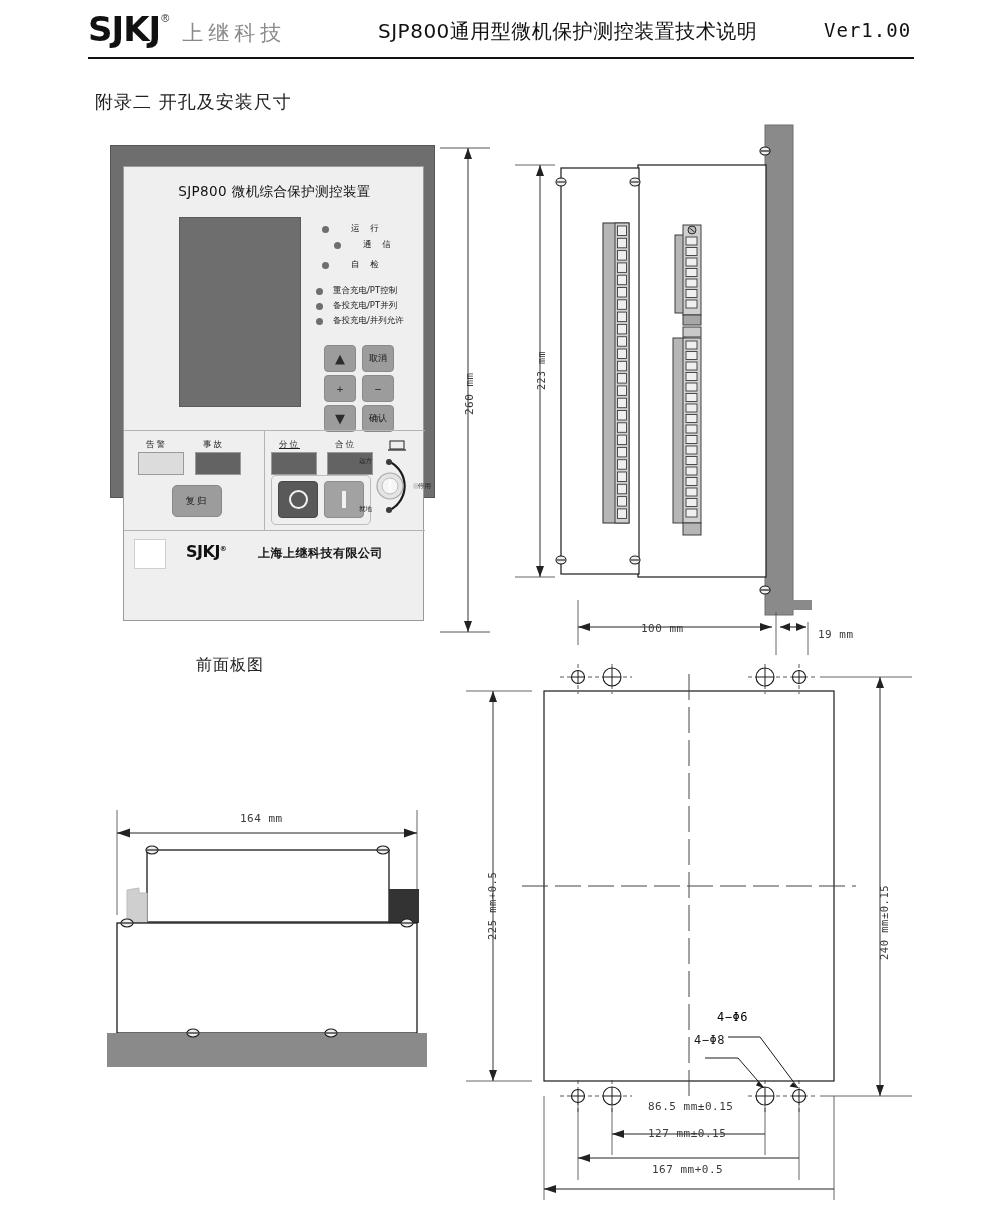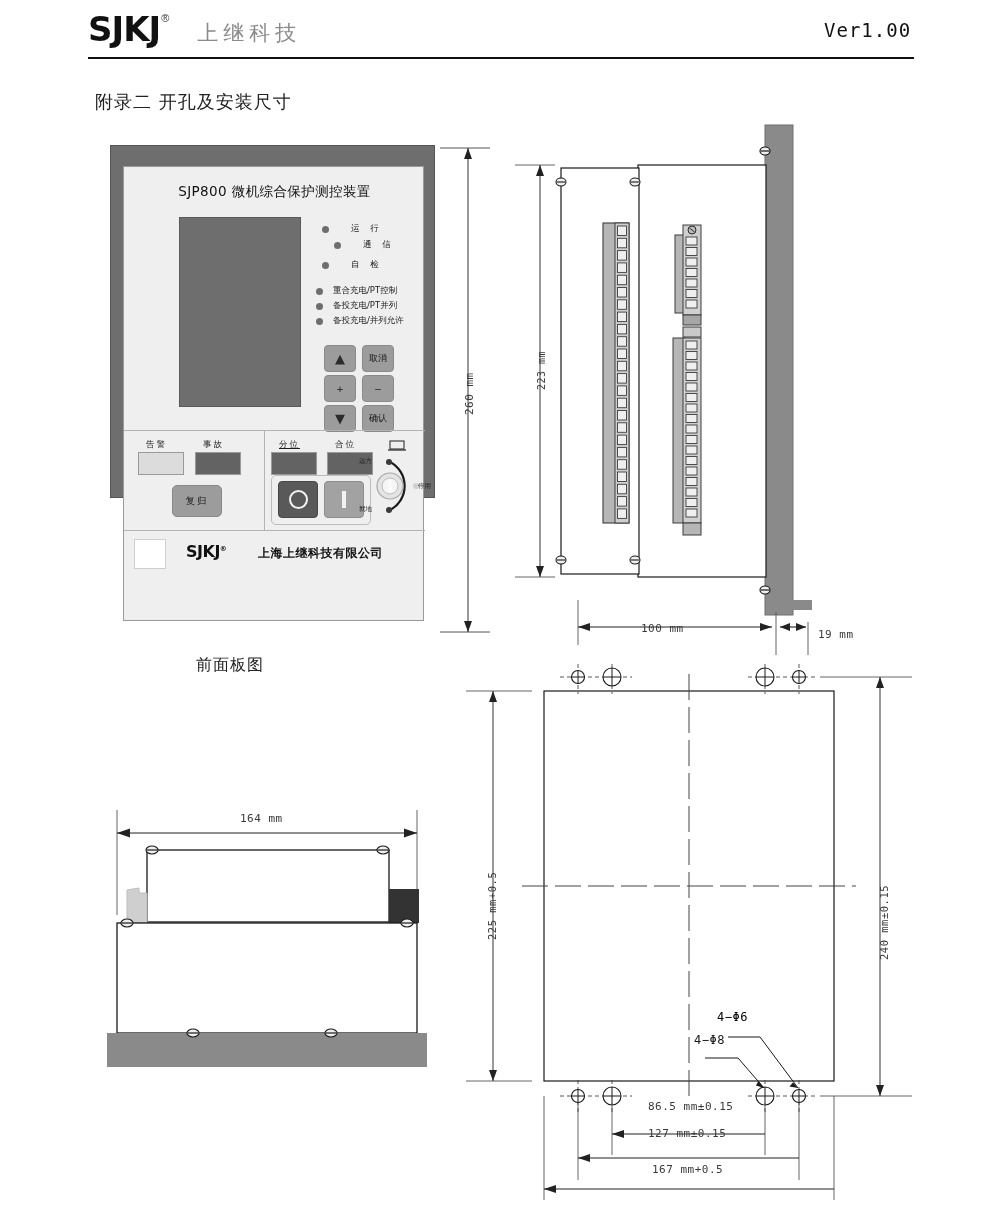--- a/index.html
+++ b/index.html
@@ -6,21 +6,21 @@
   body{width:1000px;height:1219px;position:relative;
        font-family:"Liberation Sans","DejaVu Sans",sans-serif;color:#1a1a1a;}
   .abs{position:absolute;}
 
   
   #header{position:absolute;left:0;top:0;width:1000px;height:62px;}
   #logo-block{position:absolute;left:88px;top:12px;display:flex;align-items:flex-start;}
   .sjkj-logo{font-family:"DejaVu Sans",sans-serif;font-weight:bold;font-size:34px;
              letter-spacing:-1px;color:#111;line-height:34px;}
   .sjkj-reg{font-size:11px;vertical-align:super;color:#333;margin-left:1px;}
-  #logo-cn{margin-left:28px;font-size:21px;color:#8a8a8a;letter-spacing:5px;
+  #logo-cn{margin-left:13px;font-size:21px;color:#8a8a8a;letter-spacing:5px;
            font-family:"DejaVu Sans",sans-serif;padding-top:7px;}
   #header-title{position:absolute;left:378px;top:18px;font-size:20px;
                 font-family:"DejaVu Sans",sans-serif;color:#111;letter-spacing:.5px;}
   #header-ver{position:absolute;left:824px;top:19px;font-size:19px;
               font-family:"DejaVu Sans Mono",monospace;color:#111;letter-spacing:1px;}
   #header-rule{position:absolute;left:88px;top:57px;width:826px;height:2px;background:#111;}
 
   
   #appendix-title{position:absolute;left:95px;top:90px;font-size:18px;
                   font-family:"DejaVu Sans",sans-serif;color:#222;letter-spacing:1px;}
@@ -97,20 +97,21 @@
 </style>
 </head>
 <body>
 
 <div id="header">
   <div id="logo-block">
     <span class="sjkj-logo">SJKJ</span>
     <span class="sjkj-reg">®</span>
     <span id="logo-cn">上继科技</span>
   </div>
+  <div id="header-title">SJP800通用型微机保护测控装置技术说明</div>
   <div id="header-ver">Ver1.00</div>
   <div id="header-rule"></div>
 </div>
 
 <div id="appendix-title">附录二  开孔及安装尺寸</div>
 
 <div id="front-panel">
   <div id="fp-inner">
 
     <div id="fp-title">SJP800 微机综合保护测控装置</div>

